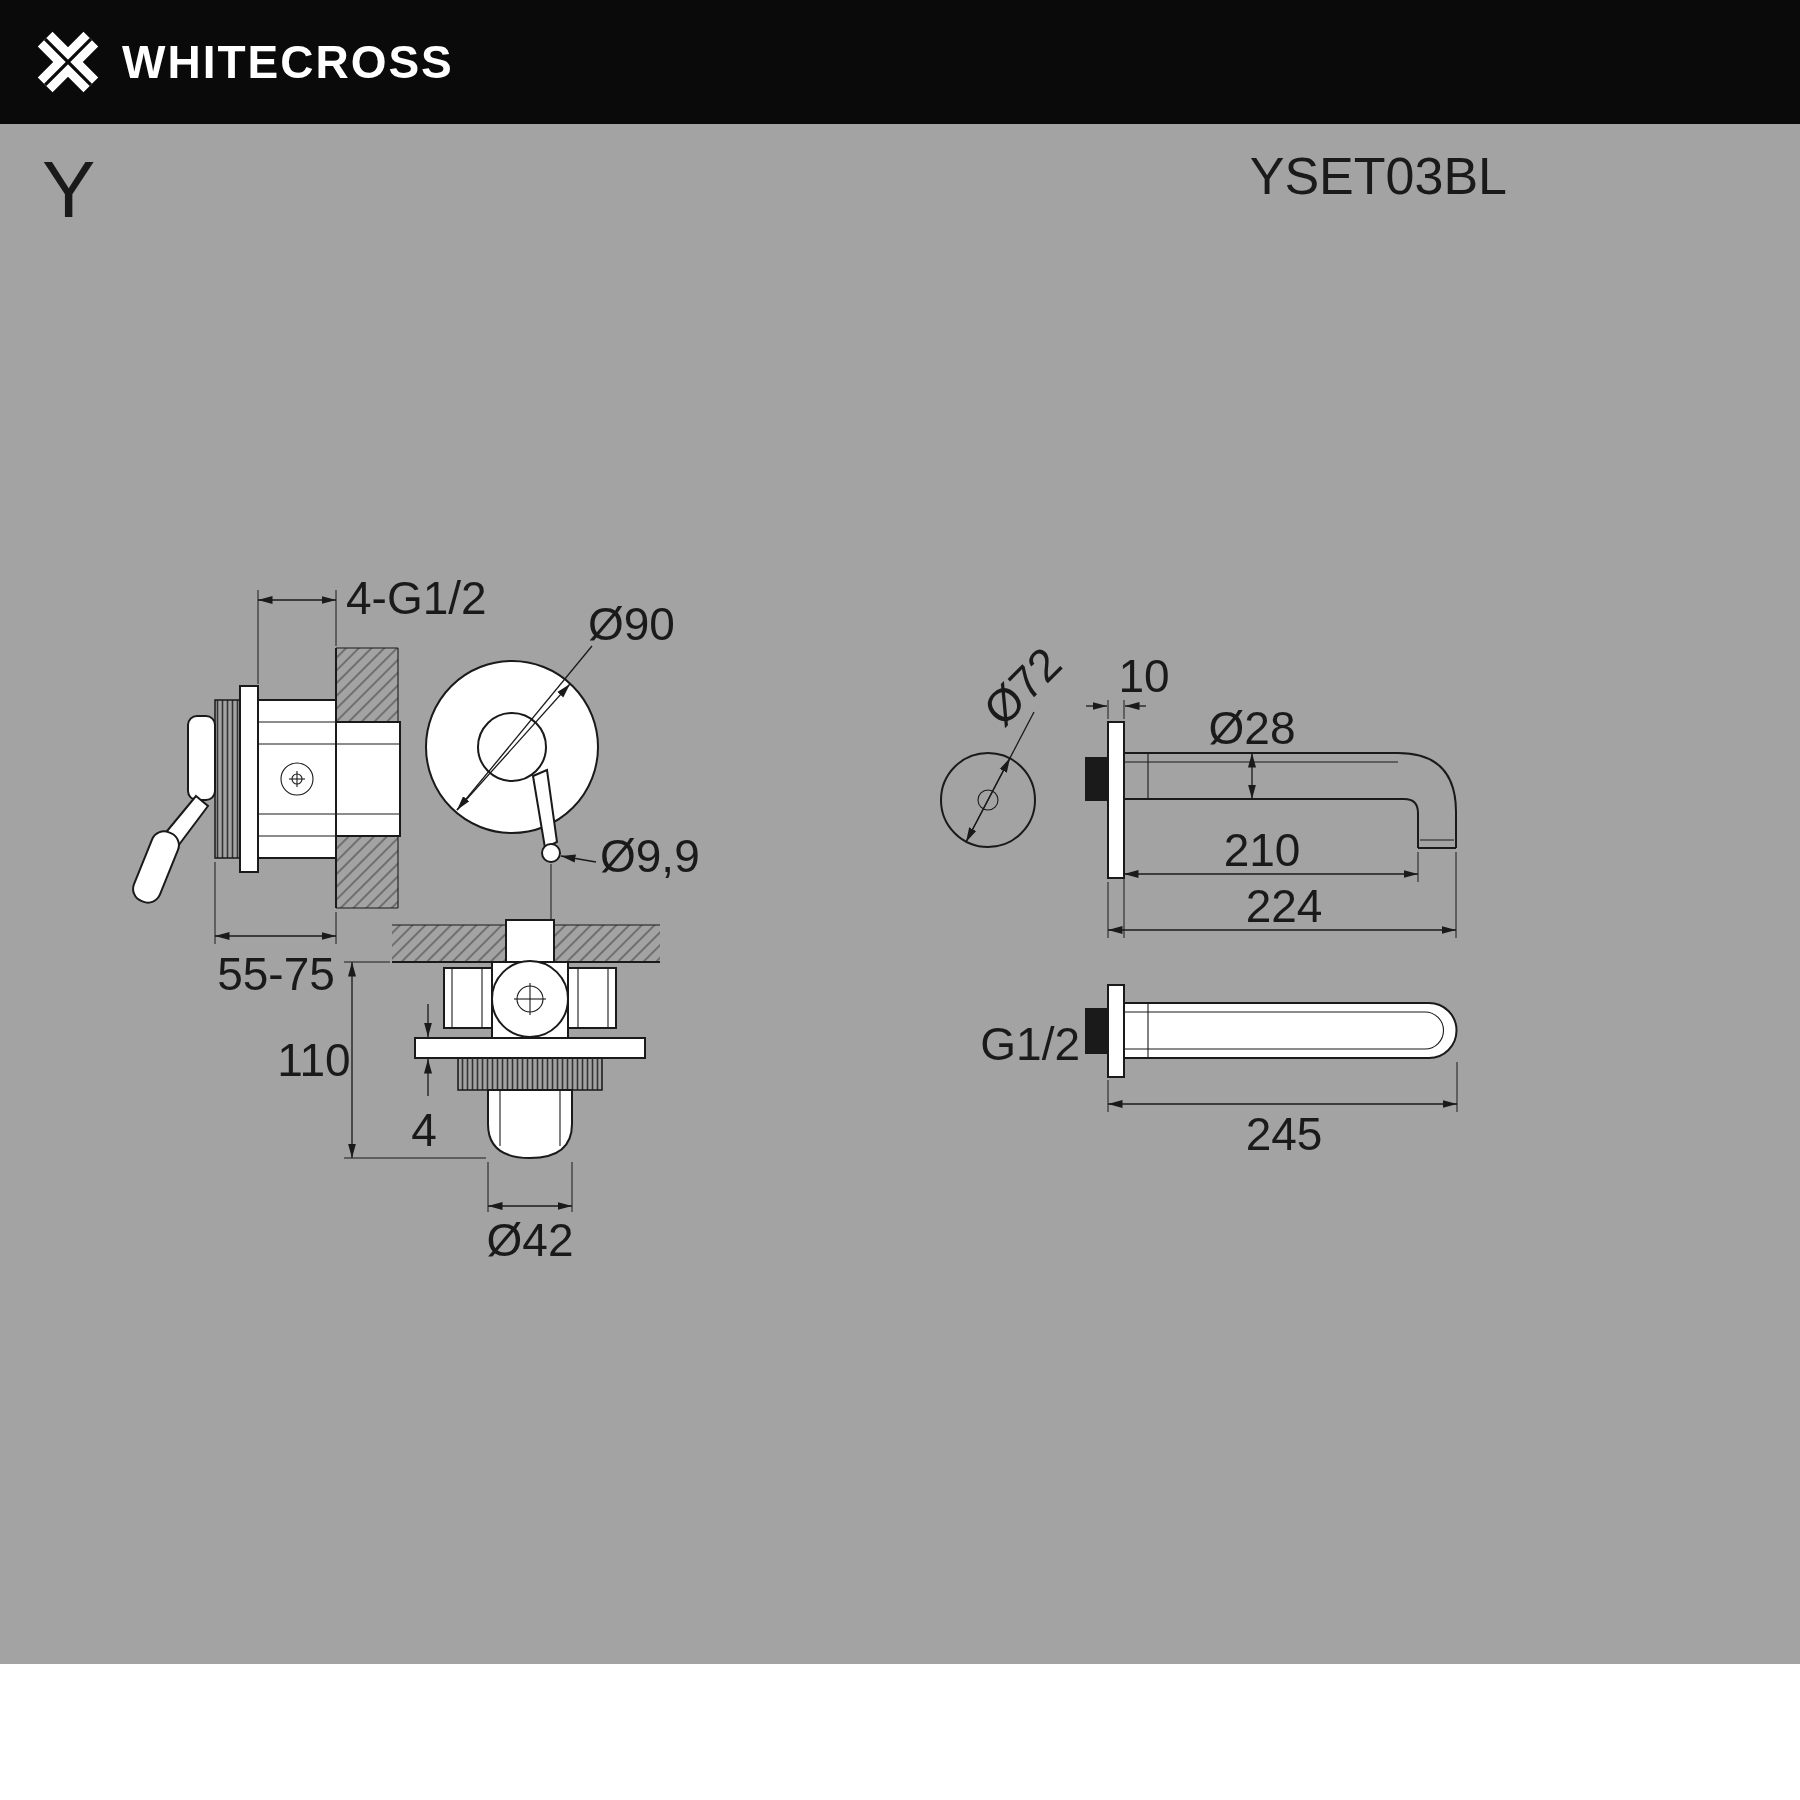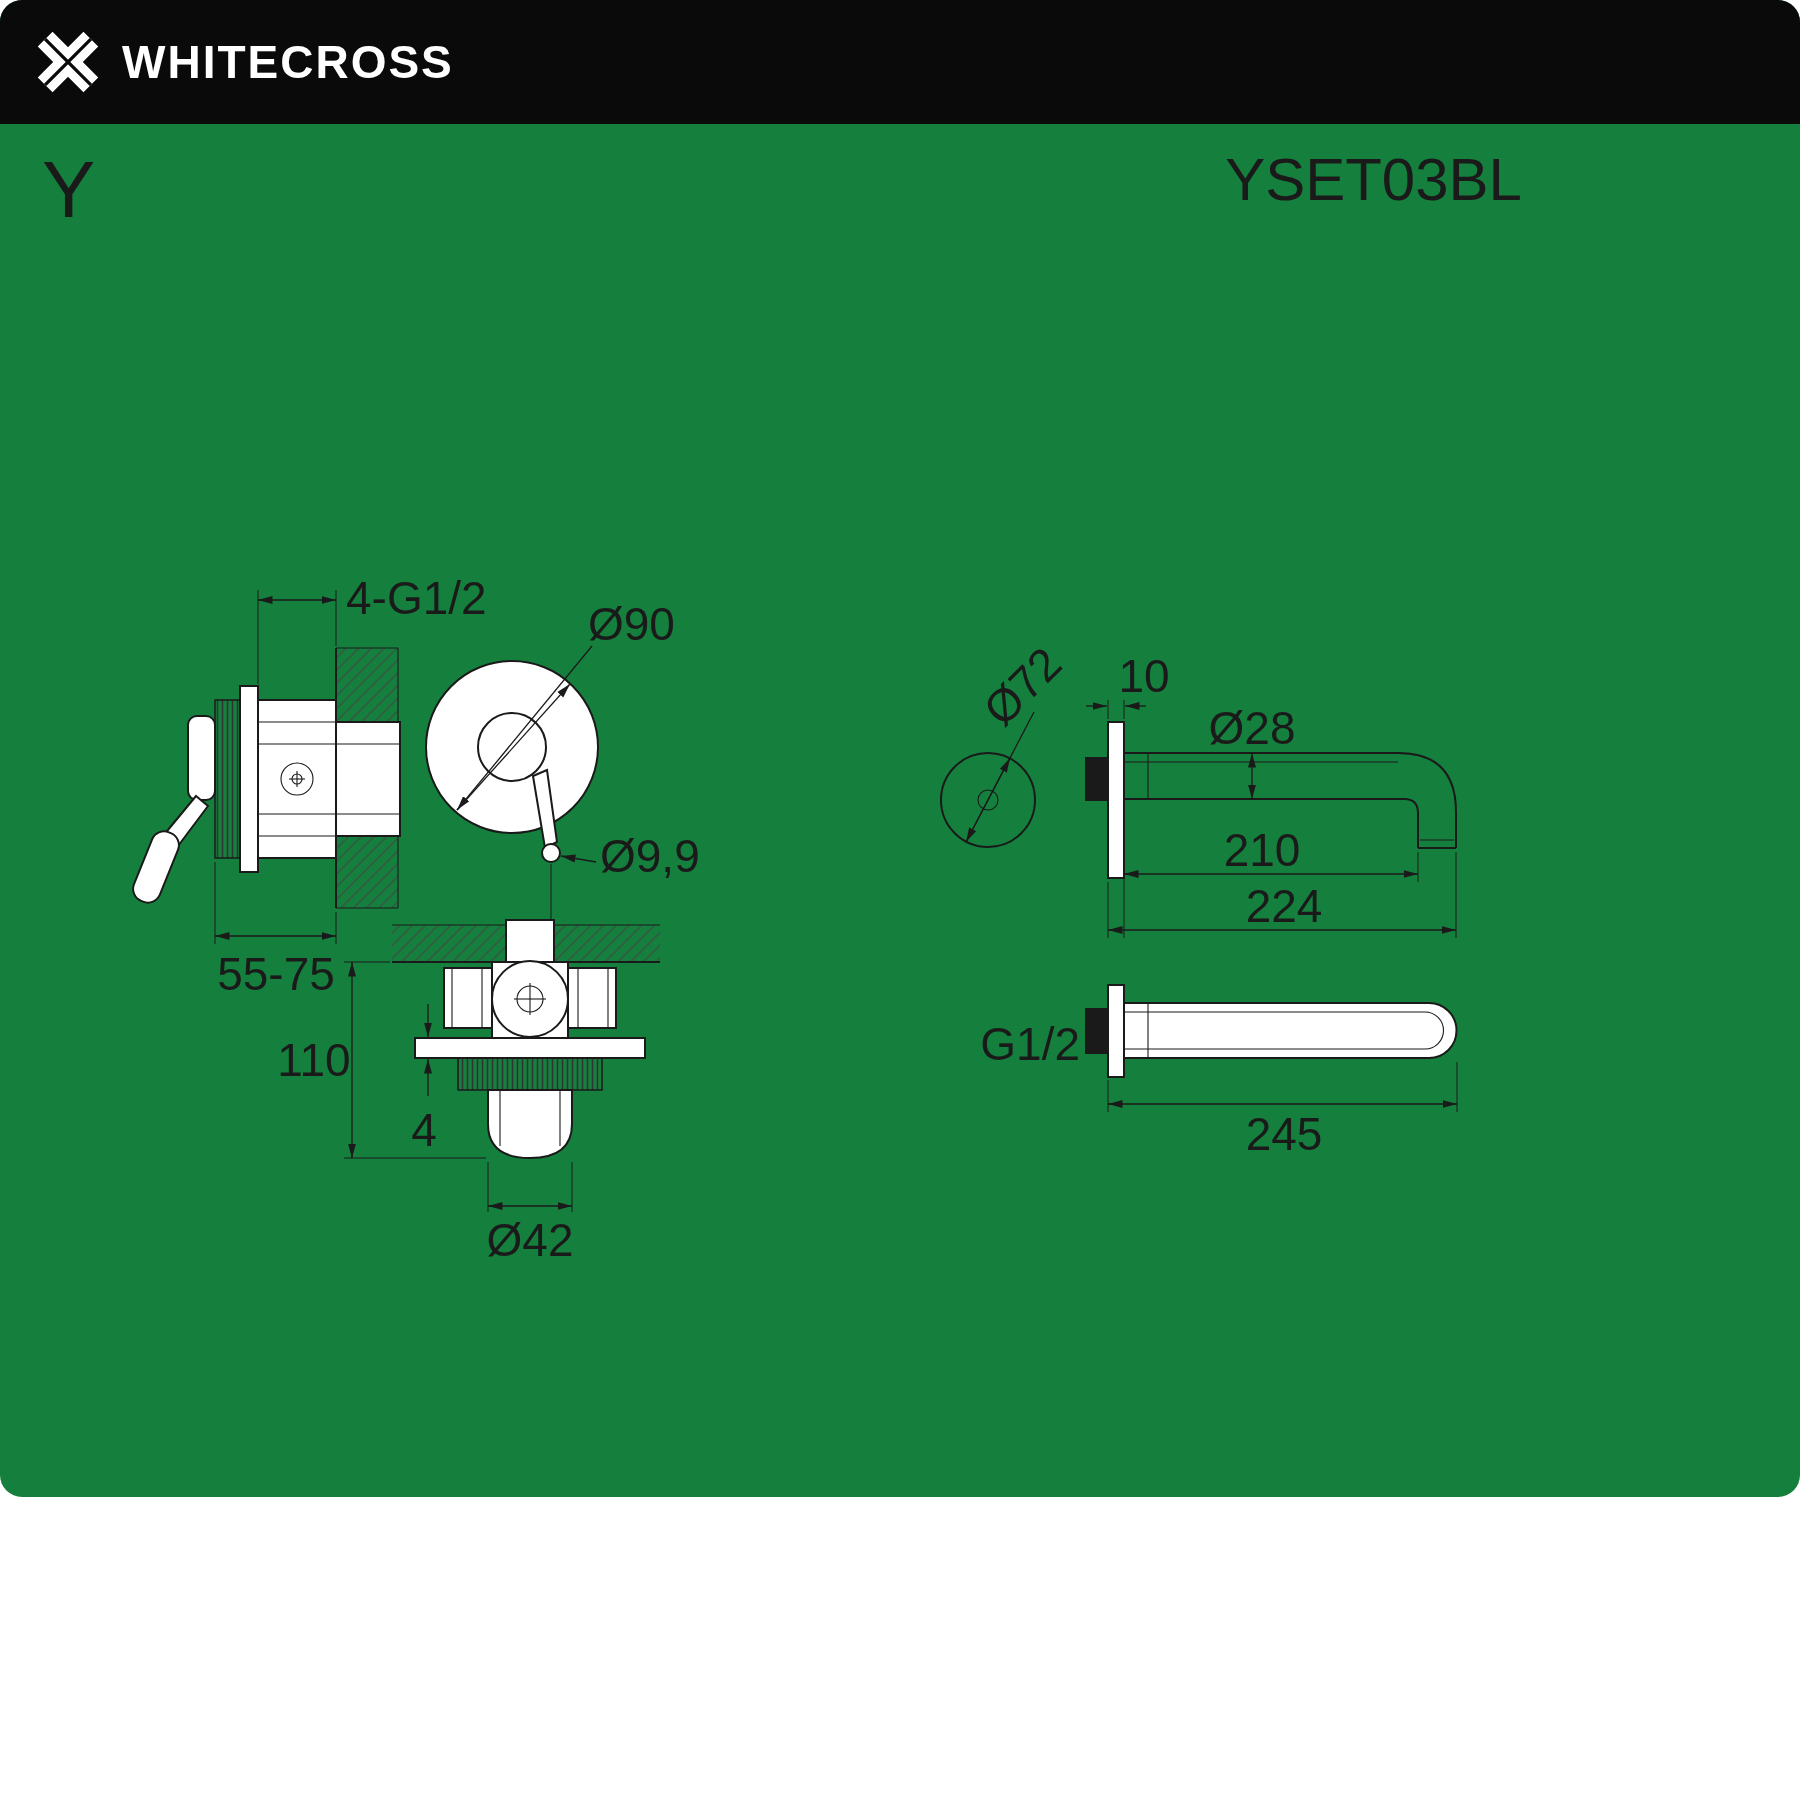--- a/index.html
+++ b/index.html
@@ -1,22 +1,22 @@
 <!DOCTYPE html>
 <html><head>
 <meta charset="utf-8">
 <style>
   html,body{margin:0;padding:0;background:#ffffff;}
-  .page{position:relative;width:1800px;height:1497px;background:#15803d;
-        font-family:"Liberation Sans",sans-serif;color:#1a1a1a;overflow:hidden;border-radius:22px;}
+  .page{position:relative;width:1800px;height:1664px;background:#a3a3a3;
+        font-family:"Liberation Sans",sans-serif;color:#1a1a1a;overflow:hidden;}
   .header{position:absolute;top:0;left:0;width:1800px;height:124px;background:#0a0a0a;
           display:flex;align-items:center;padding-left:30px;box-sizing:border-box;gap:16px;}
   .brand{color:#ffffff;font-size:46px;font-weight:700;letter-spacing:2px;}
   .series{position:absolute;left:42px;top:150px;font-size:80px;line-height:1;}
-  .model{position:absolute;right:278px;top:150px;font-size:60px;line-height:1;}
+  .model{position:absolute;right:293px;top:150px;font-size:52px;line-height:1;}
   .drawing{position:absolute;top:0;left:0;}
   .drawing text{font-family:"Liberation Sans",sans-serif;font-size:46px;fill:#1a1a1a;stroke:none;}
   .o  {stroke:#1a1a1a;stroke-width:2;fill:#ffffff;}
   .on {stroke:#1a1a1a;stroke-width:2;fill:none;}
   .i  {stroke:#1a1a1a;stroke-width:1.1;fill:none;}
   .ext{stroke:#1a1a1a;stroke-width:1;fill:none;}
   .dim{stroke:#1a1a1a;stroke-width:1.3;fill:none;}
   .dark{fill:#1a1a1a;stroke:none;}
 </style>
 </head>

